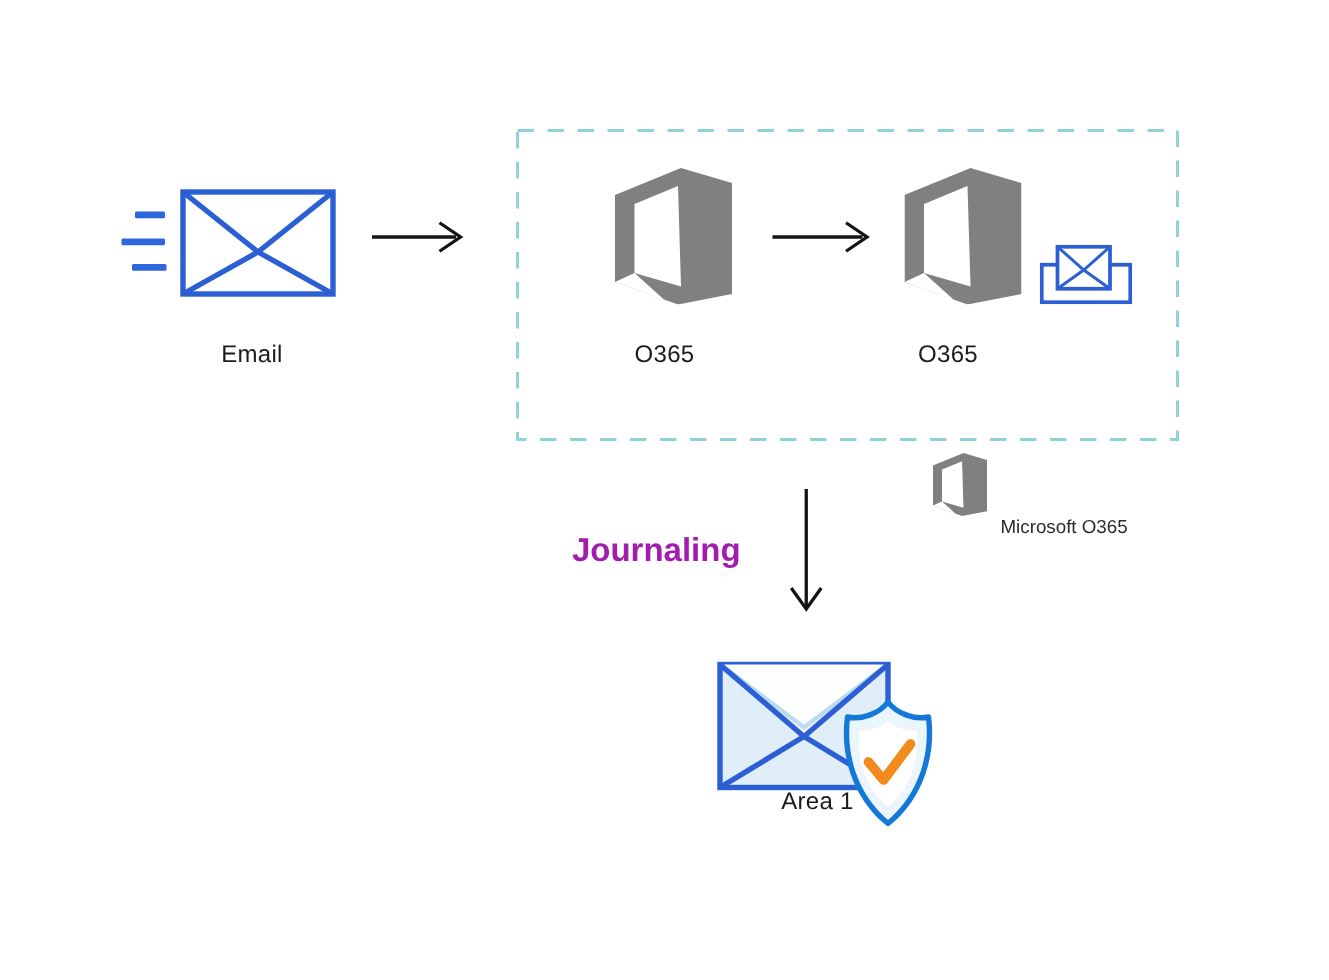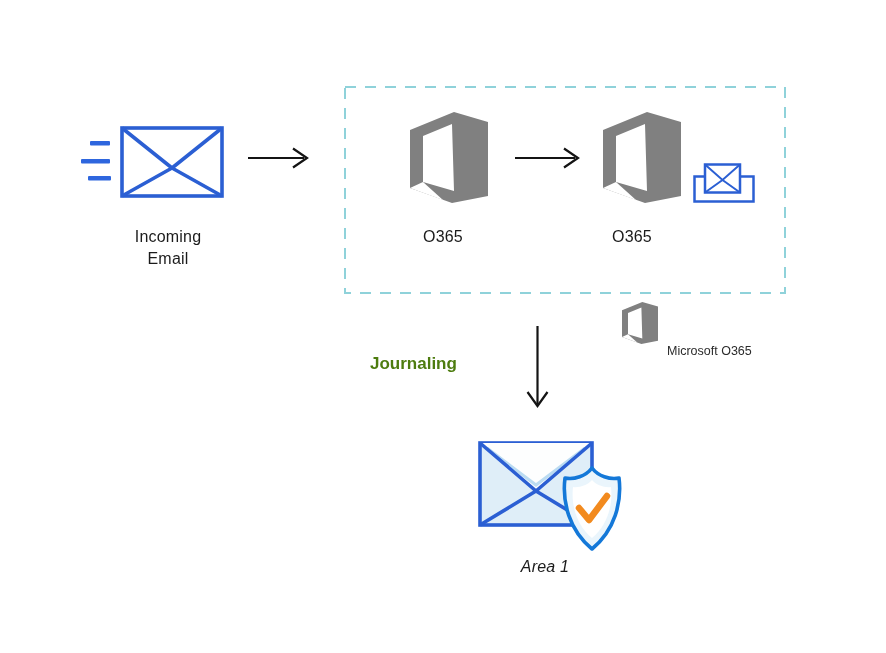--- a/index.html
+++ b/index.html
@@ -10,21 +10,21 @@
   }
   .abs{position:absolute;}
   .node-label{
     position:absolute;
     font-size:16px;line-height:22px;color:#1b1b1b;
     text-align:center;letter-spacing:0.2px;
   }
   .node-label span{display:block;}
   .journaling{
     position:absolute;left:370px;top:354px;width:135px;
-    text-align:left;font-size:17px;font-weight:600;color:#4d7c0f;
+    text-align:center;font-size:22px;font-weight:600;color:#a21caf;
   }
   .legend-text{
     position:absolute;left:667px;top:316px;
     font-size:12.5px;color:#2b2b2b;margin-top:28px;
   }
 </style>
 </head>
 <body>
 
 <div>
@@ -34,21 +34,20 @@
     <rect x="3" y="21" width="29" height="4.5" rx="1" fill="#2E66DE"></rect>
     <rect x="10" y="38" width="23" height="4.5" rx="1" fill="#2E66DE"></rect>
   </svg>
 
   <svg class="abs" style="left:119px;top:125px;" width="106" height="74" viewBox="0 0 106 74">
     <rect x="3" y="3" width="100" height="68" fill="#ffffff" stroke="#2B5FD3" stroke-width="3.6"></rect>
     <path d="M3 3 L53 43 M103 3 L53 43 M3 71 L53 43 M103 71 L53 43" stroke="#2B5FD3" stroke-width="3.6" fill="none"></path>
   </svg>
 
   <div class="node-label" style="left:98px;top:226px;width:140px;">
-    <span>Incoming</span>
     <span>Email</span>
   </div>
 
   <svg class="abs" style="left:246px;top:146px;" width="68" height="24" viewBox="0 0 68 24">
     <path d="M2 12 H58" stroke="#141414" stroke-width="2.2" fill="none"></path>
     <path d="M47 2.5 L61 12 L47 21.5" stroke="#141414" stroke-width="2.2" fill="none"></path>
   </svg>
 
   <svg class="abs" style="left:344px;top:86px;" width="443" height="209" viewBox="0 0 443 209">
     <rect x="1" y="1" width="440" height="206" fill="none" stroke="#8FD2DA" stroke-width="2" stroke-dasharray="11 9"></rect>
@@ -105,17 +104,17 @@
       <path d="M2 5 L58 53 L114 5 M2 87 L58 53 M114 87 L58 53" stroke="#2B5FD3" stroke-width="3.6" fill="none"></path>
     </g>
 
     <g>
       <path d="M114 30 C120 38 132 42 141 40 C144 64 137 92 114 111 C91 92 84 64 87 40 C96 42 108 38 114 30 Z" fill="#EAF5FC" stroke="#1478D8" stroke-width="3.6" stroke-linejoin="round"></path>
       <path d="M114 42 C118 47 127 50 133 49 C135 66 130 87 114 100 C98 87 93 66 95 49 C101 50 110 47 114 42 Z" fill="#ffffff"></path>
       <path d="M101 70 L111 82 L129 58" stroke="#F28A1E" stroke-width="6.5" fill="none" stroke-linecap="round" stroke-linejoin="round"></path>
     </g>
   </svg>
 
-  <div class="node-label" style="left:460px;top:556px;width:170px;font-style:italic;">
+  <div class="node-label" style="left:460px;top:524px;width:170px;">
     <span>Area 1</span>
   </div>
 
 </div>
 
 </body></html>

